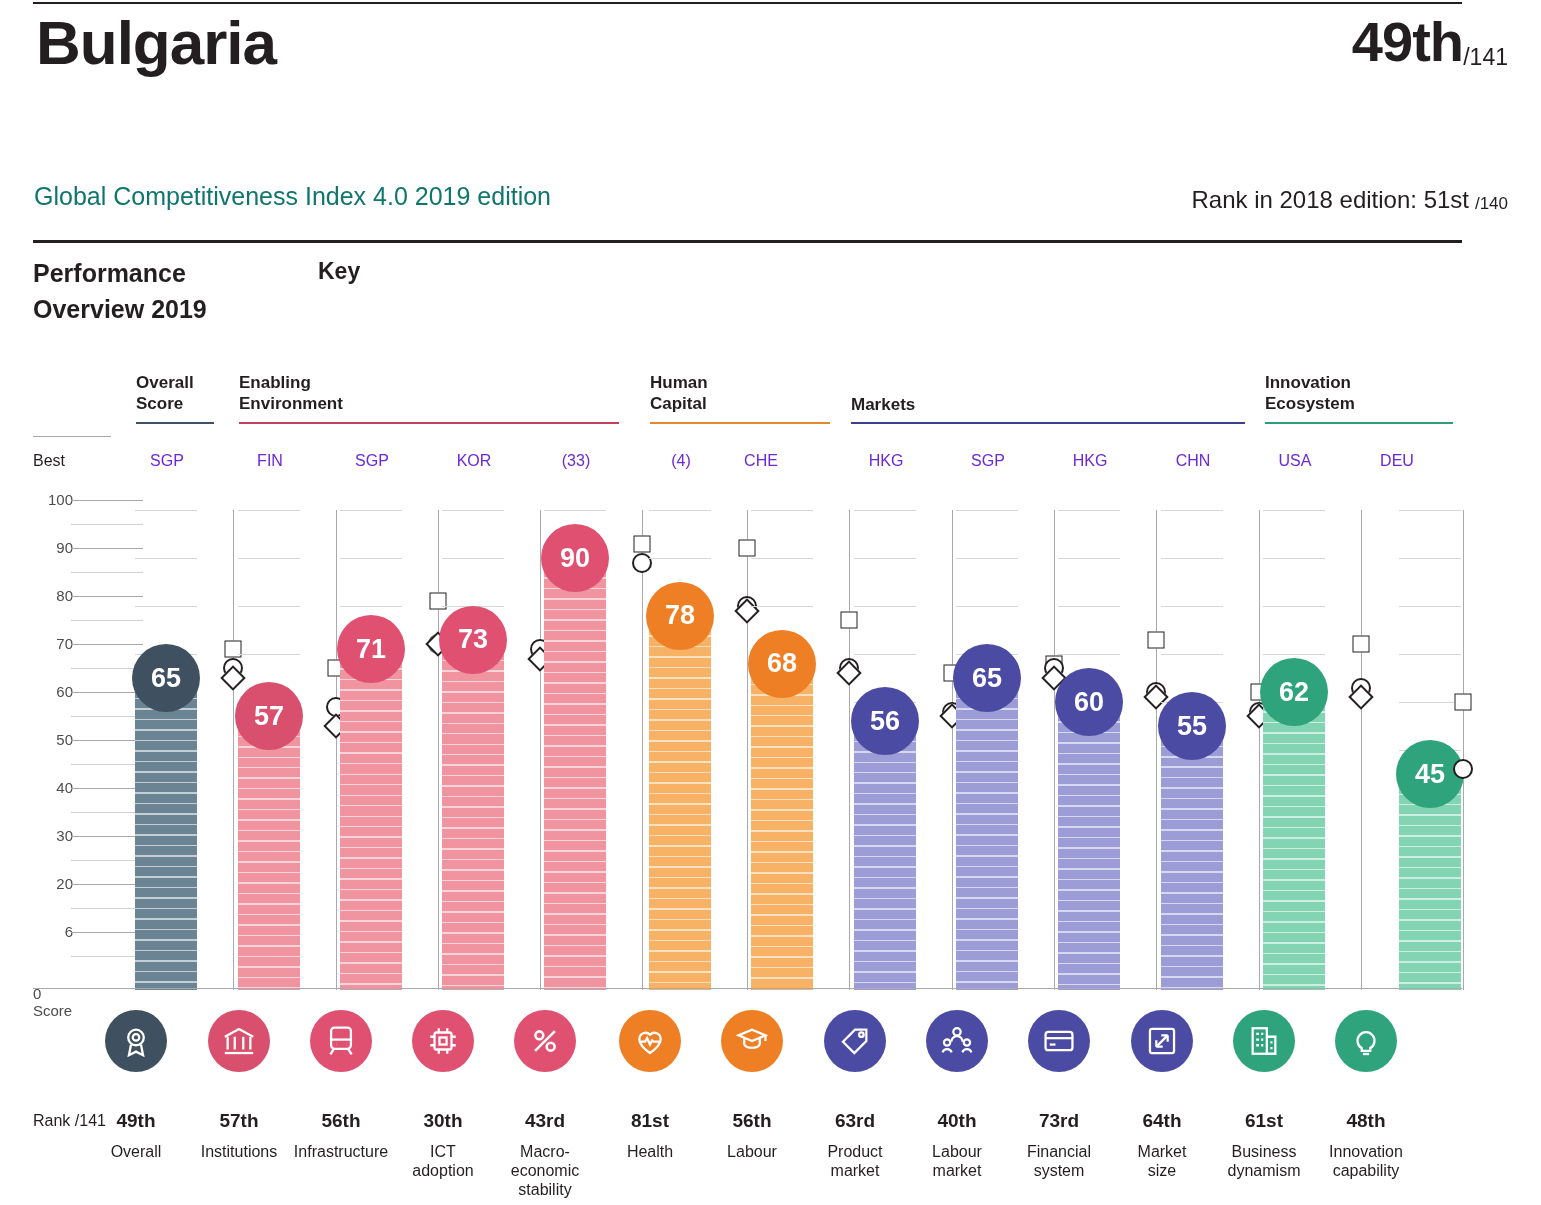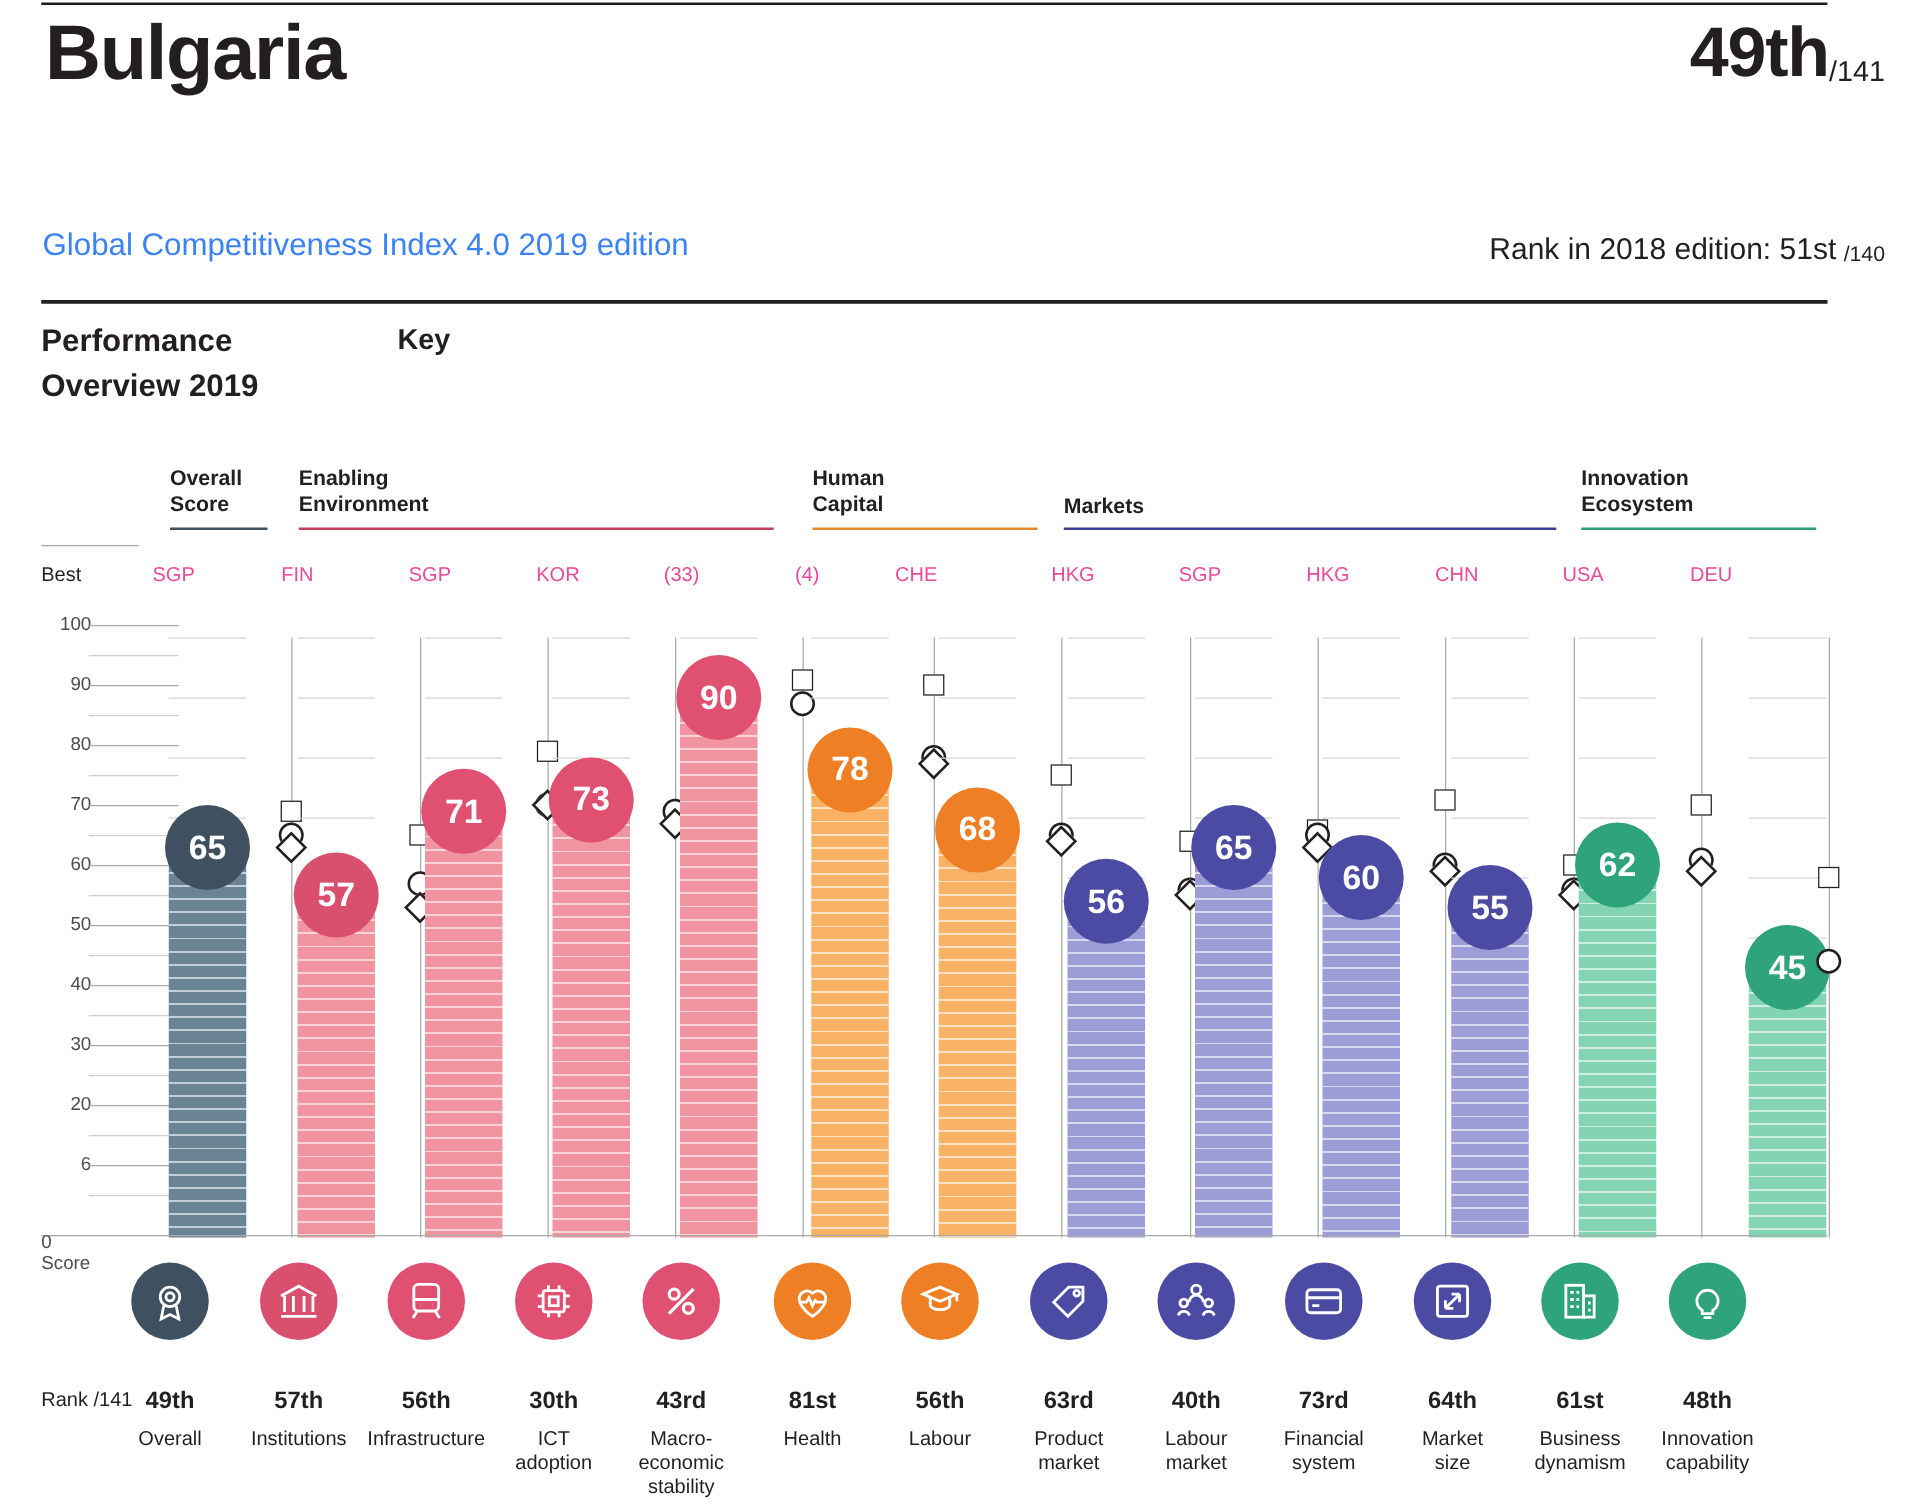--- a/index.html
+++ b/index.html
@@ -46,21 +46,21 @@
   .rank-denom {
     position: absolute;
     right: 33px; top: 44px;
     font-size: 23px;
     color: #231f20;
   }
   .gci-title {
     position: absolute;
     left: 34px; top: 182px;
     font-size: 25px;
-    color: #3b82f6;
+    color: #0f766e;
   }
   .rank2018 {
     position: absolute;
     right: 72px; top: 186px;
     font-size: 24px;
   }
   .rank2018-denom {
     position: absolute;
     right: 33px; top: 194px;
     font-size: 17px;
@@ -145,22 +145,23 @@
   }
   .best-rule {
     position: absolute;
     left: 33px; top: 436px; width: 78px;
     border-top: 1px solid #a7a9ac;
   }
   .best-val {
     position: absolute;
     top: 452px;
     font-size: 16px;
+    text-align: center;
     width: 90px;
-    color: #ec4899;
+    color: #6d28d9;
   }
 
   
   .plot {
     position: absolute;
     left: 33px;
     top: 500px;
     width: 1429px;
     height: 490px;
   }

